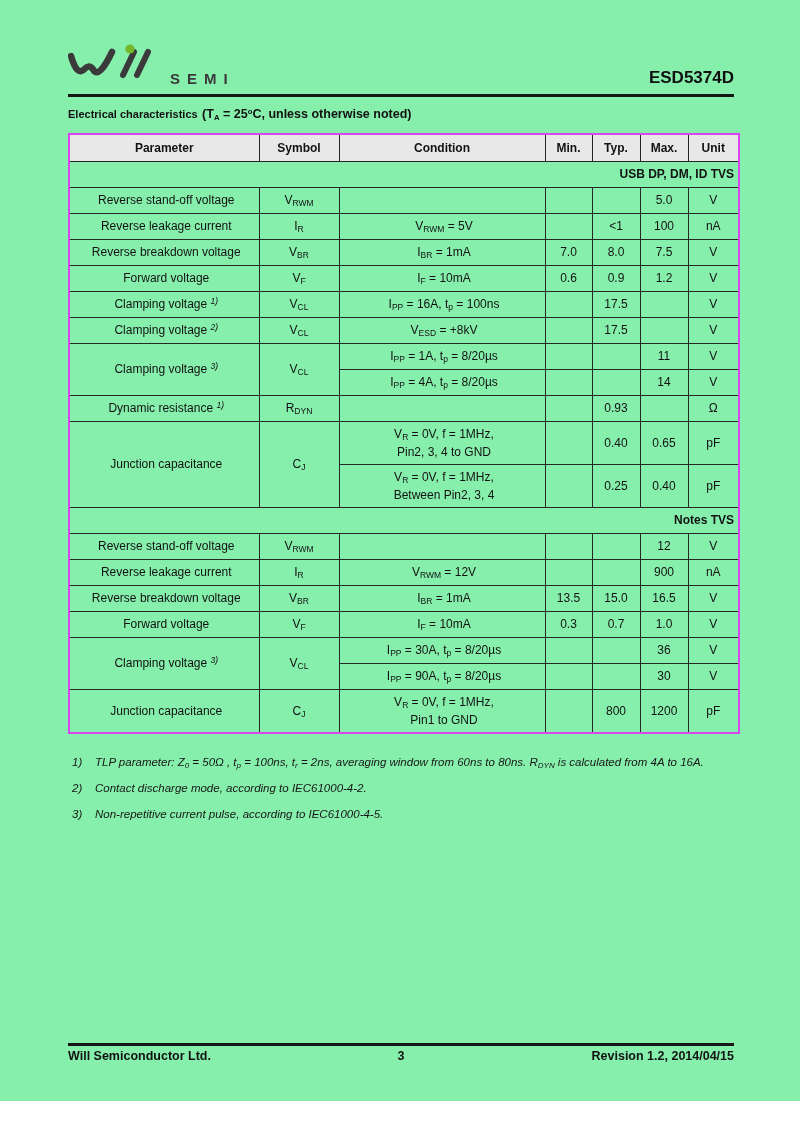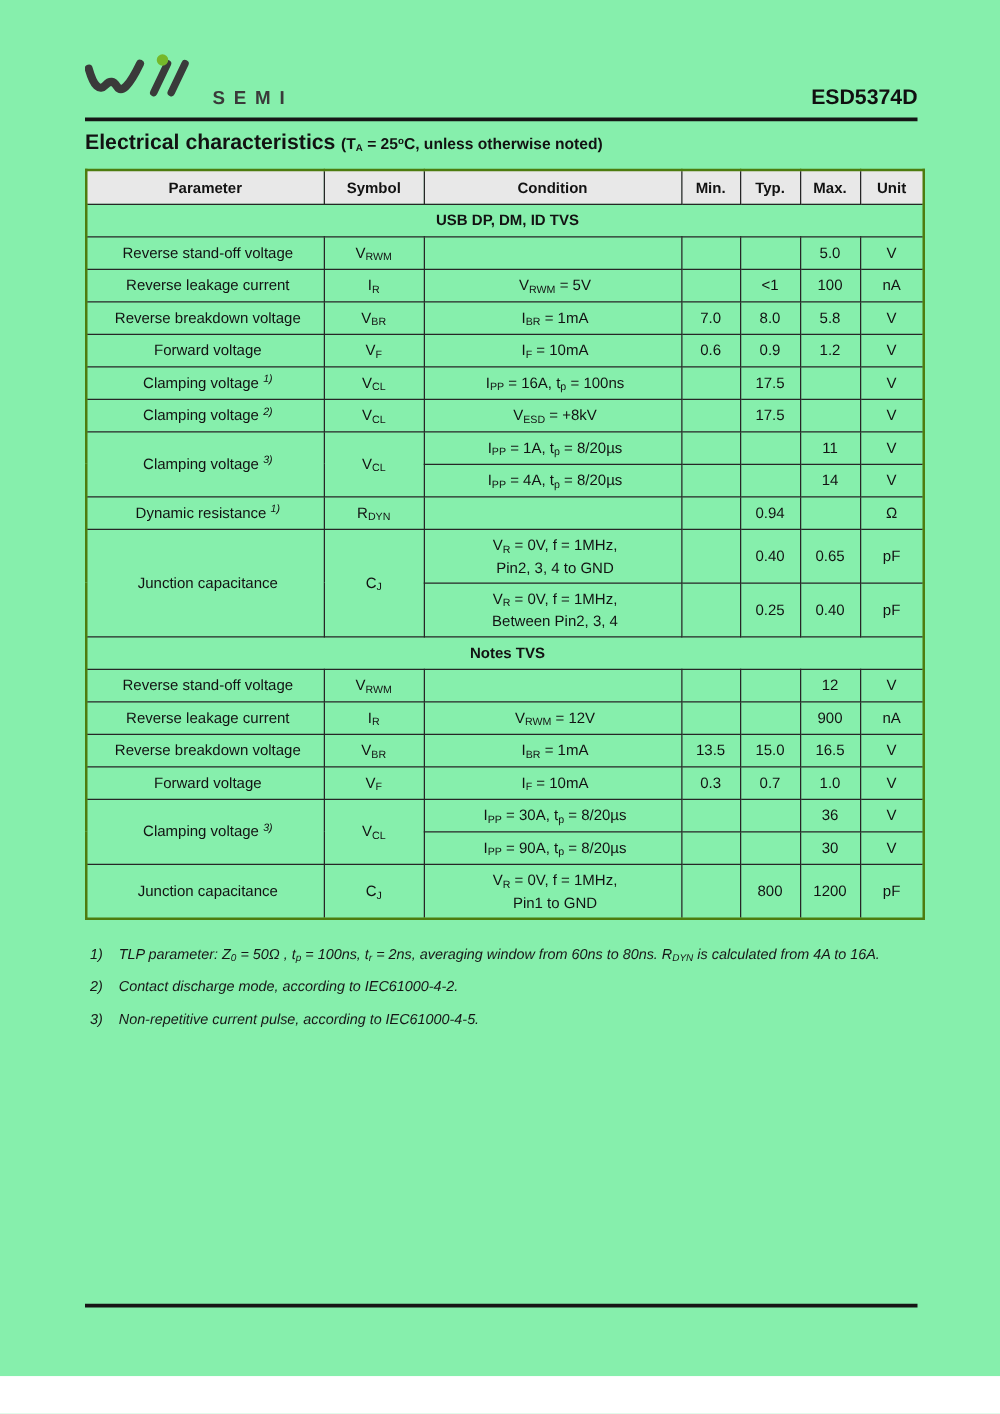--- a/index.html
+++ b/index.html
@@ -10,34 +10,34 @@
   
   .header { padding: 44px 66px 0 68px; }
   .header-top { display: flex; justify-content: space-between; align-items: flex-end; height: 46px; }
   .brand { display: flex; align-items: flex-end; gap: 10px; }
   .brand-name { font-size: 15px; font-weight: bold; letter-spacing: 7px; color: #3a3a3a; padding-bottom: 3px; }
   .product { font-size: 17px; font-weight: bold; color: #101010; padding-bottom: 2px; }
   .rule { height: 3px; background: #161616; margin-top: 4px; }
 
   
   .heading { margin: 7px 68px 11px 68px; }
-  .heading .h-title { font-size: 17px; font-weight: bold; }
+  .heading .h-title { font-size: 11px; font-weight: bold; }
   .heading .h-sub { font-size: 12.5px; font-weight: bold; }
   .heading sub { font-size: .62em; vertical-align: -0.2em; }
   .heading sup { font-size: .62em; vertical-align: .5em; }
 
   
   .spec-table { border-collapse: collapse; table-layout: fixed; width: 670px; margin-left: 68px;
                 font-size: 12px; color: #121212; }
   .spec-table th, .spec-table td { border: 1px solid #262626; vertical-align: middle;
                 padding: 3px 4px; line-height: 18px; height: 26px; text-align: center; }
-  .spec-table { border: 2px solid #4d7c0f; }
+  .spec-table { border: 2px solid #d946ef; }
   .spec-table th { background: #e8e8e8; font-weight: bold; height: 27px; }
   .spec-table td.col0, .spec-table td.col2 { text-align: center; padding-left: 8px; }
-  .spec-table .section-row td { font-weight: bold; text-align: center; padding-left: 8px; }
+  .spec-table .section-row td { font-weight: bold; text-align: right; padding-left: 8px; }
   .spec-table sub { font-size: 8.5px; vertical-align: -0.25em; line-height: 0; }
   .spec-table sup { font-size: 8.5px; vertical-align: 0.5em; line-height: 0; font-style: italic; }
 
   
   .notes { margin: 15px 68px 0 72px; width: 660px; font-style: italic; font-size: 11.5px; color: #161616; }
   .notes-label { margin-bottom: 10px; line-height: 20px; }
   .note-item { display: flex; line-height: 26px; }
   .note-num { width: 23px; flex: 0 0 23px; }
   .note-text { flex: 1; }
   .notes sub { font-size: 8px; vertical-align: -0.2em; line-height: 0; }
@@ -120,21 +120,21 @@
           <td class="col4">&lt;1</td>
           <td class="col5">100</td>
           <td class="col6">nA</td>
         </tr>
         <tr>
           <td class="col0">Reverse breakdown voltage</td>
           <td class="col1">V<sub>BR</sub></td>
           <td class="col2">I<sub>BR</sub> = 1mA</td>
           <td class="col3">7.0</td>
           <td class="col4">8.0</td>
-          <td class="col5">5.8</td>
+          <td class="col5">7.5</td>
           <td class="col6">V</td>
         </tr>
         <tr>
           <td class="col0">Forward voltage</td>
           <td class="col1">V<sub>F</sub></td>
           <td class="col2">I<sub>F</sub> = 10mA</td>
           <td class="col3">0.6</td>
           <td class="col4">0.9</td>
           <td class="col5">1.2</td>
           <td class="col6">V</td>
@@ -171,21 +171,21 @@
           <td class="col3"></td>
           <td class="col4"></td>
           <td class="col5">14</td>
           <td class="col6">V</td>
         </tr>
         <tr>
           <td class="col0">Dynamic resistance <sup>1)</sup></td>
           <td class="col1">R<sub>DYN</sub></td>
           <td class="col2"></td>
           <td class="col3"></td>
-          <td class="col4">0.94</td>
+          <td class="col4">0.93</td>
           <td class="col5"></td>
           <td class="col6">Ω</td>
         </tr>
         <tr>
           <td class="col0" rowspan="2">Junction capacitance</td>
           <td class="col1" rowspan="2">C<sub>J</sub></td>
           <td class="col2">V<sub>R</sub> = 0V, f = 1MHz,<br>Pin2, 3, 4 to GND</td>
           <td class="col3"></td>
           <td class="col4">0.40</td>
           <td class="col5">0.65</td>
@@ -277,15 +277,20 @@
         </div>
         <div class="note-item">
           <span class="note-num">3)</span>
           <span class="note-text">Non-repetitive current pulse, according to IEC61000-4-5.</span>
         </div>
       </div>
   </div>
 
   <div class="footer">
     <div class="footer-rule"></div>
+    <div class="footer-row">
+      <span class="footer-company">Will Semiconductor Ltd.</span>
+      <span class="footer-page">3</span>
+      <span class="footer-rev">Revision 1.2, 2014/04/15</span>
+    </div>
   </div>
 
 </div>
 
 </body></html>

